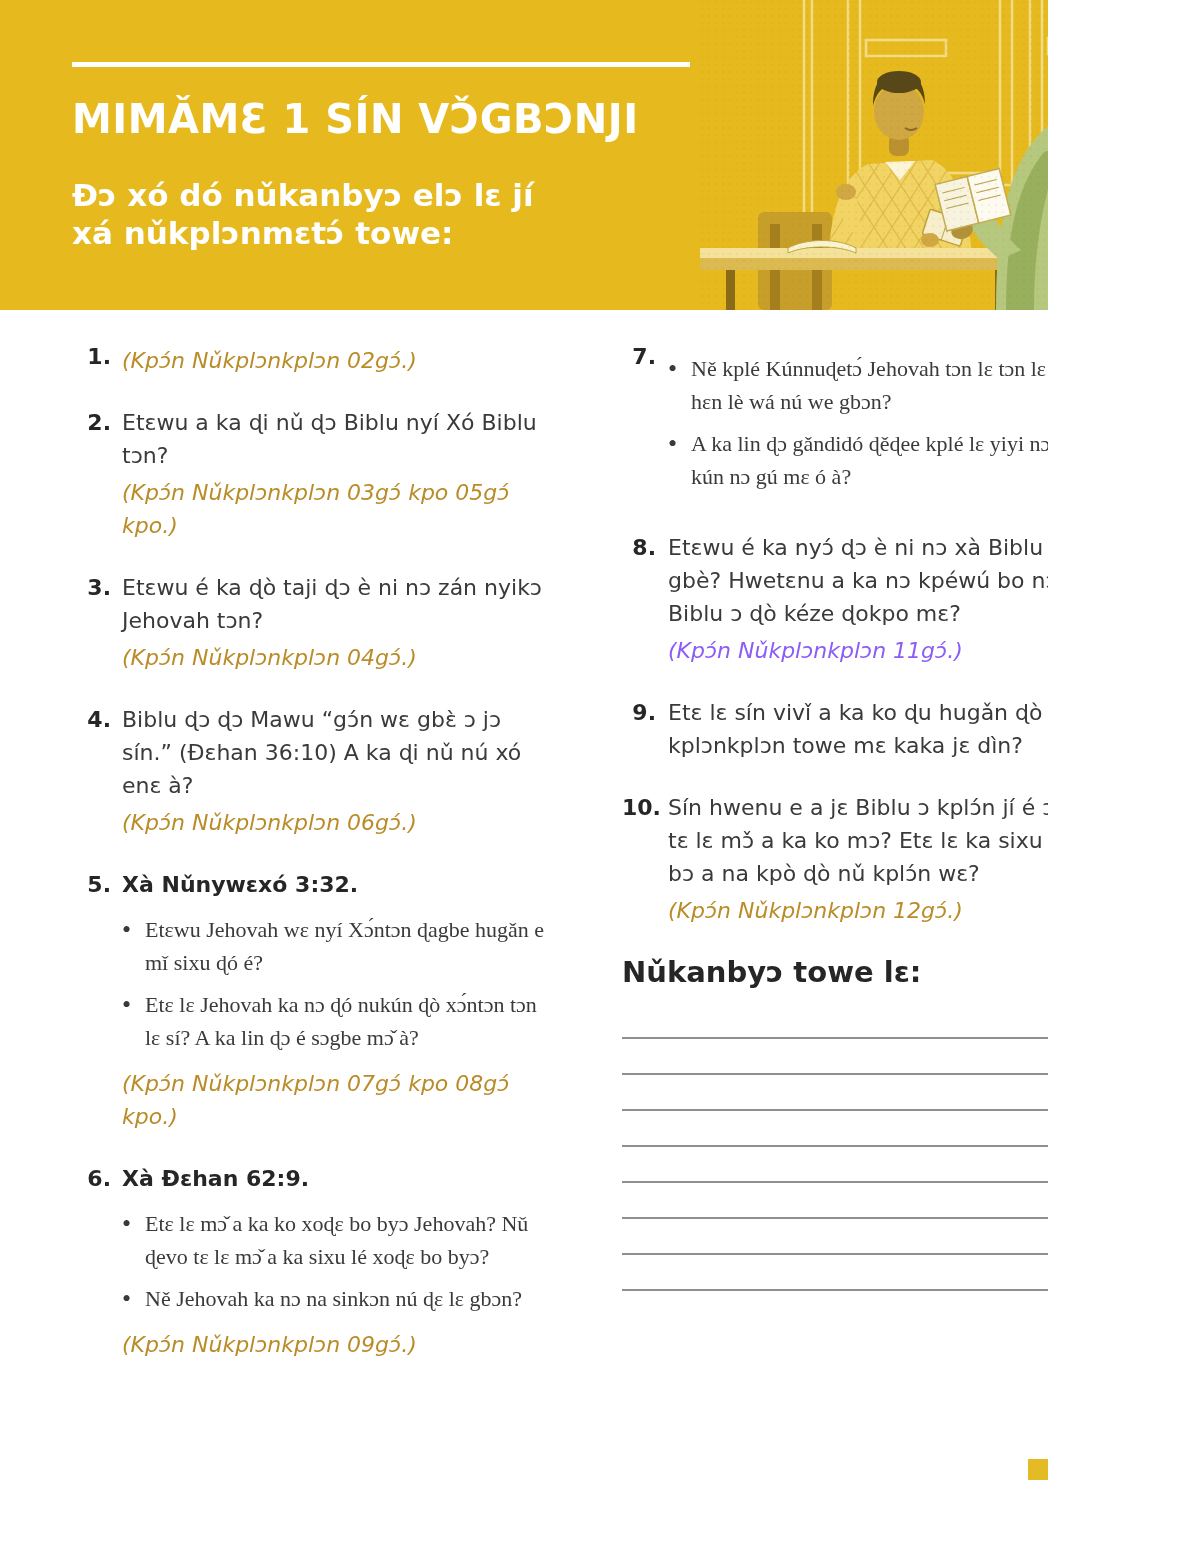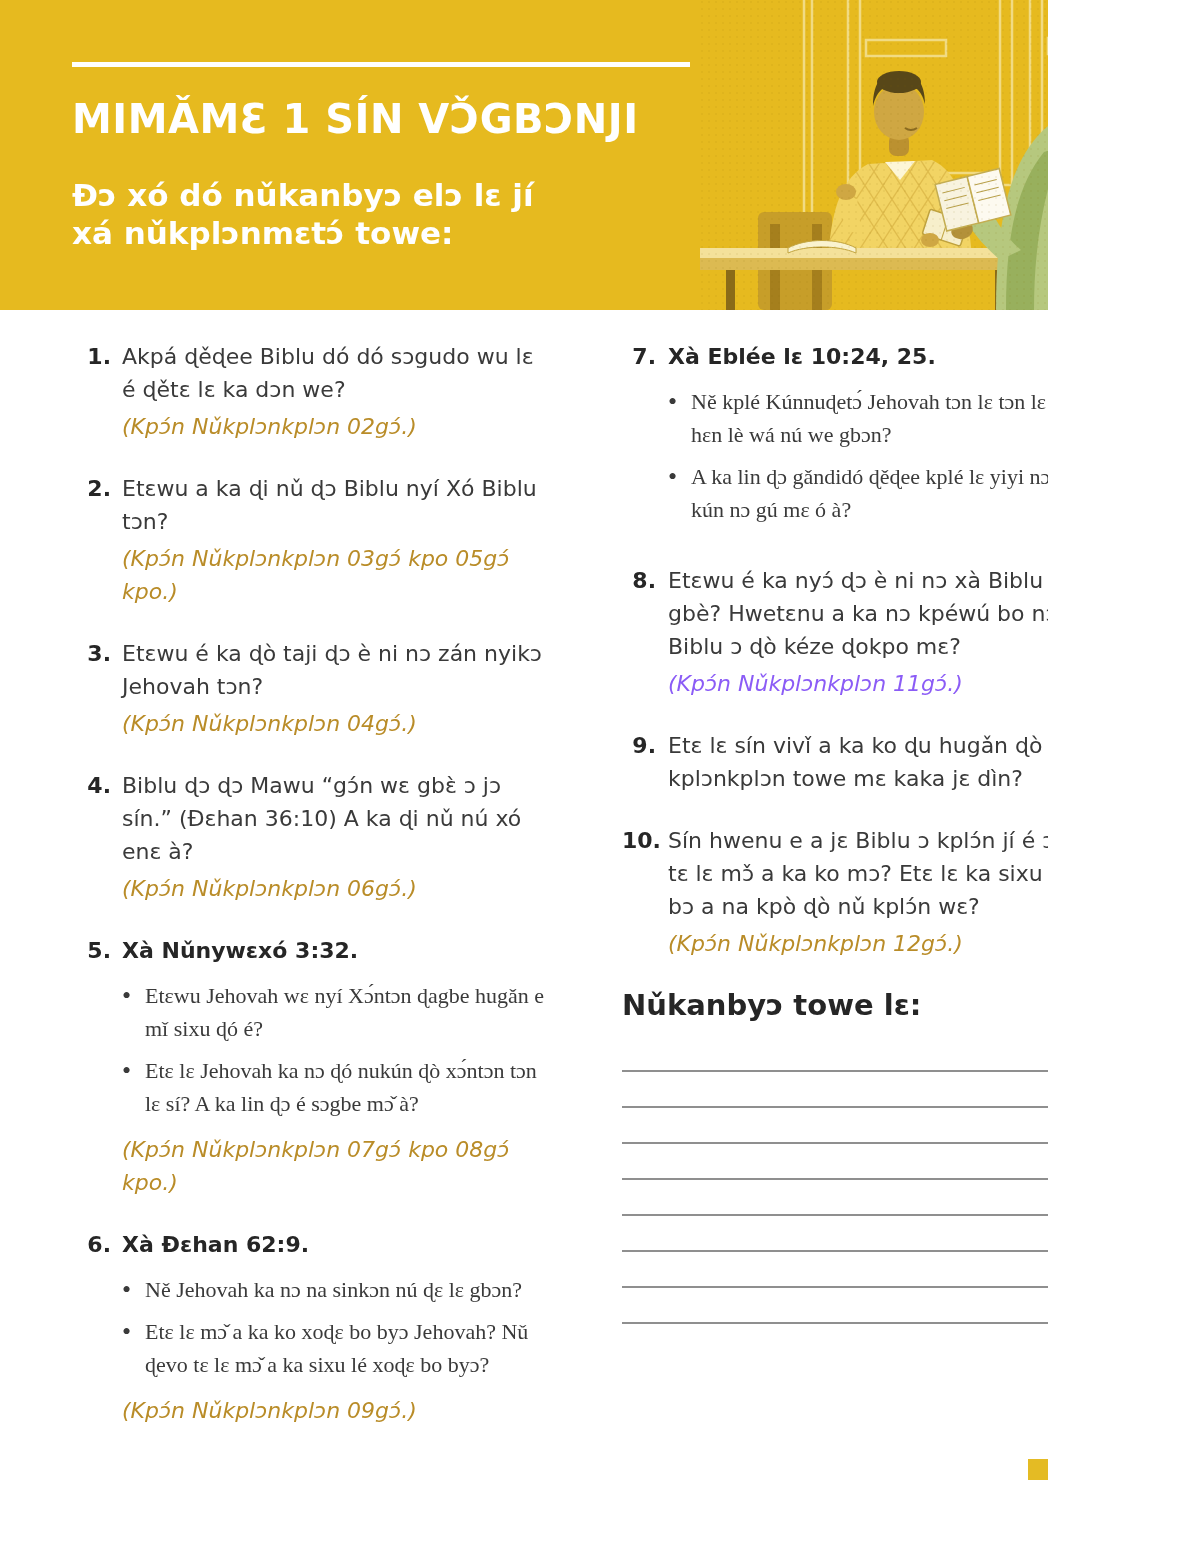--- a/index.html
+++ b/index.html
@@ -168,21 +168,20 @@
       <rect width="500" height="310" fill="url(#dots)"></rect>
     </svg>
   </header>
 
   <main>
   <section class="col col-left">
 
     <article class="q">
       <div class="q-num">1.</div>
       <div class="q-body">
-        <p class="q-text">Akpá ɖěɖee Biblu dó dó sɔgudo wu lɛ é ɖětɛ lɛ ka dɔn we?</p>
         <p class="q-ref" style="color: rgb(185, 140, 40);">(Kpɔ́n Nǔkplɔnkplɔn 02gɔ́.)</p>
       </div>
     </article>
 
     <article class="q">
       <div class="q-num">2.</div>
       <div class="q-body">
         <p class="q-text">Etɛwu a ka ɖi nǔ ɖɔ Biblu nyí Xó Biblu tɔn?</p>
         <p class="q-ref" style="color: rgb(185, 140, 40);">(Kpɔ́n Nǔkplɔnkplɔn 03gɔ́ kpo 05gɔ́ kpo.)</p>
       </div>
@@ -214,35 +213,34 @@
         </ul>
         <p class="q-ref" style="color: rgb(185, 140, 40);">(Kpɔ́n Nǔkplɔnkplɔn 07gɔ́ kpo 08gɔ́ kpo.)</p>
       </div>
     </article>
 
     <article class="q">
       <div class="q-num">6.</div>
       <div class="q-body">
         <p class="q-heading">Xà Ðɛhan 62:9.</p>
         <ul class="q-bullets">
+          <li class="q-bullet">Etɛ lɛ mɔ̌ a ka ko xoɖɛ bo byɔ Jehovah? Nǔ ɖevo tɛ lɛ mɔ̌ a ka sixu lé xoɖɛ bo byɔ?</li>
           <li class="q-bullet">Ně Jehovah ka nɔ na sinkɔn nú ɖɛ lɛ gbɔn?</li>
-          <li class="q-bullet">Etɛ lɛ mɔ̌ a ka ko xoɖɛ bo byɔ Jehovah? Nǔ ɖevo tɛ lɛ mɔ̌ a ka sixu lé xoɖɛ bo byɔ?</li>
         </ul>
         <p class="q-ref" style="color: rgb(185, 140, 40);">(Kpɔ́n Nǔkplɔnkplɔn 09gɔ́.)</p>
       </div>
     </article>
 
   </section>
 
   <section class="col col-right">
 
     <article class="q">
       <div class="q-num">7.</div>
       <div class="q-body">
-        <p class="q-heading">Xà Eblée lɛ 10:24, 25.</p>
         <ul class="q-bullets">
           <li class="q-bullet">Ně kplé Kúnnuɖetɔ́ Jehovah tɔn lɛ tɔn lɛ ka sixu hɛn lè wá nú we gbɔn?</li>
           <li class="q-bullet">A ka lin ɖɔ gǎndidó ɖěɖee kplé lɛ yiyi nɔ byɔ lɛ é kún nɔ gú mɛ ó à?</li>
         </ul>
       </div>
     </article>
 
     <article class="q">
       <div class="q-num">8.</div>
       <div class="q-body">

